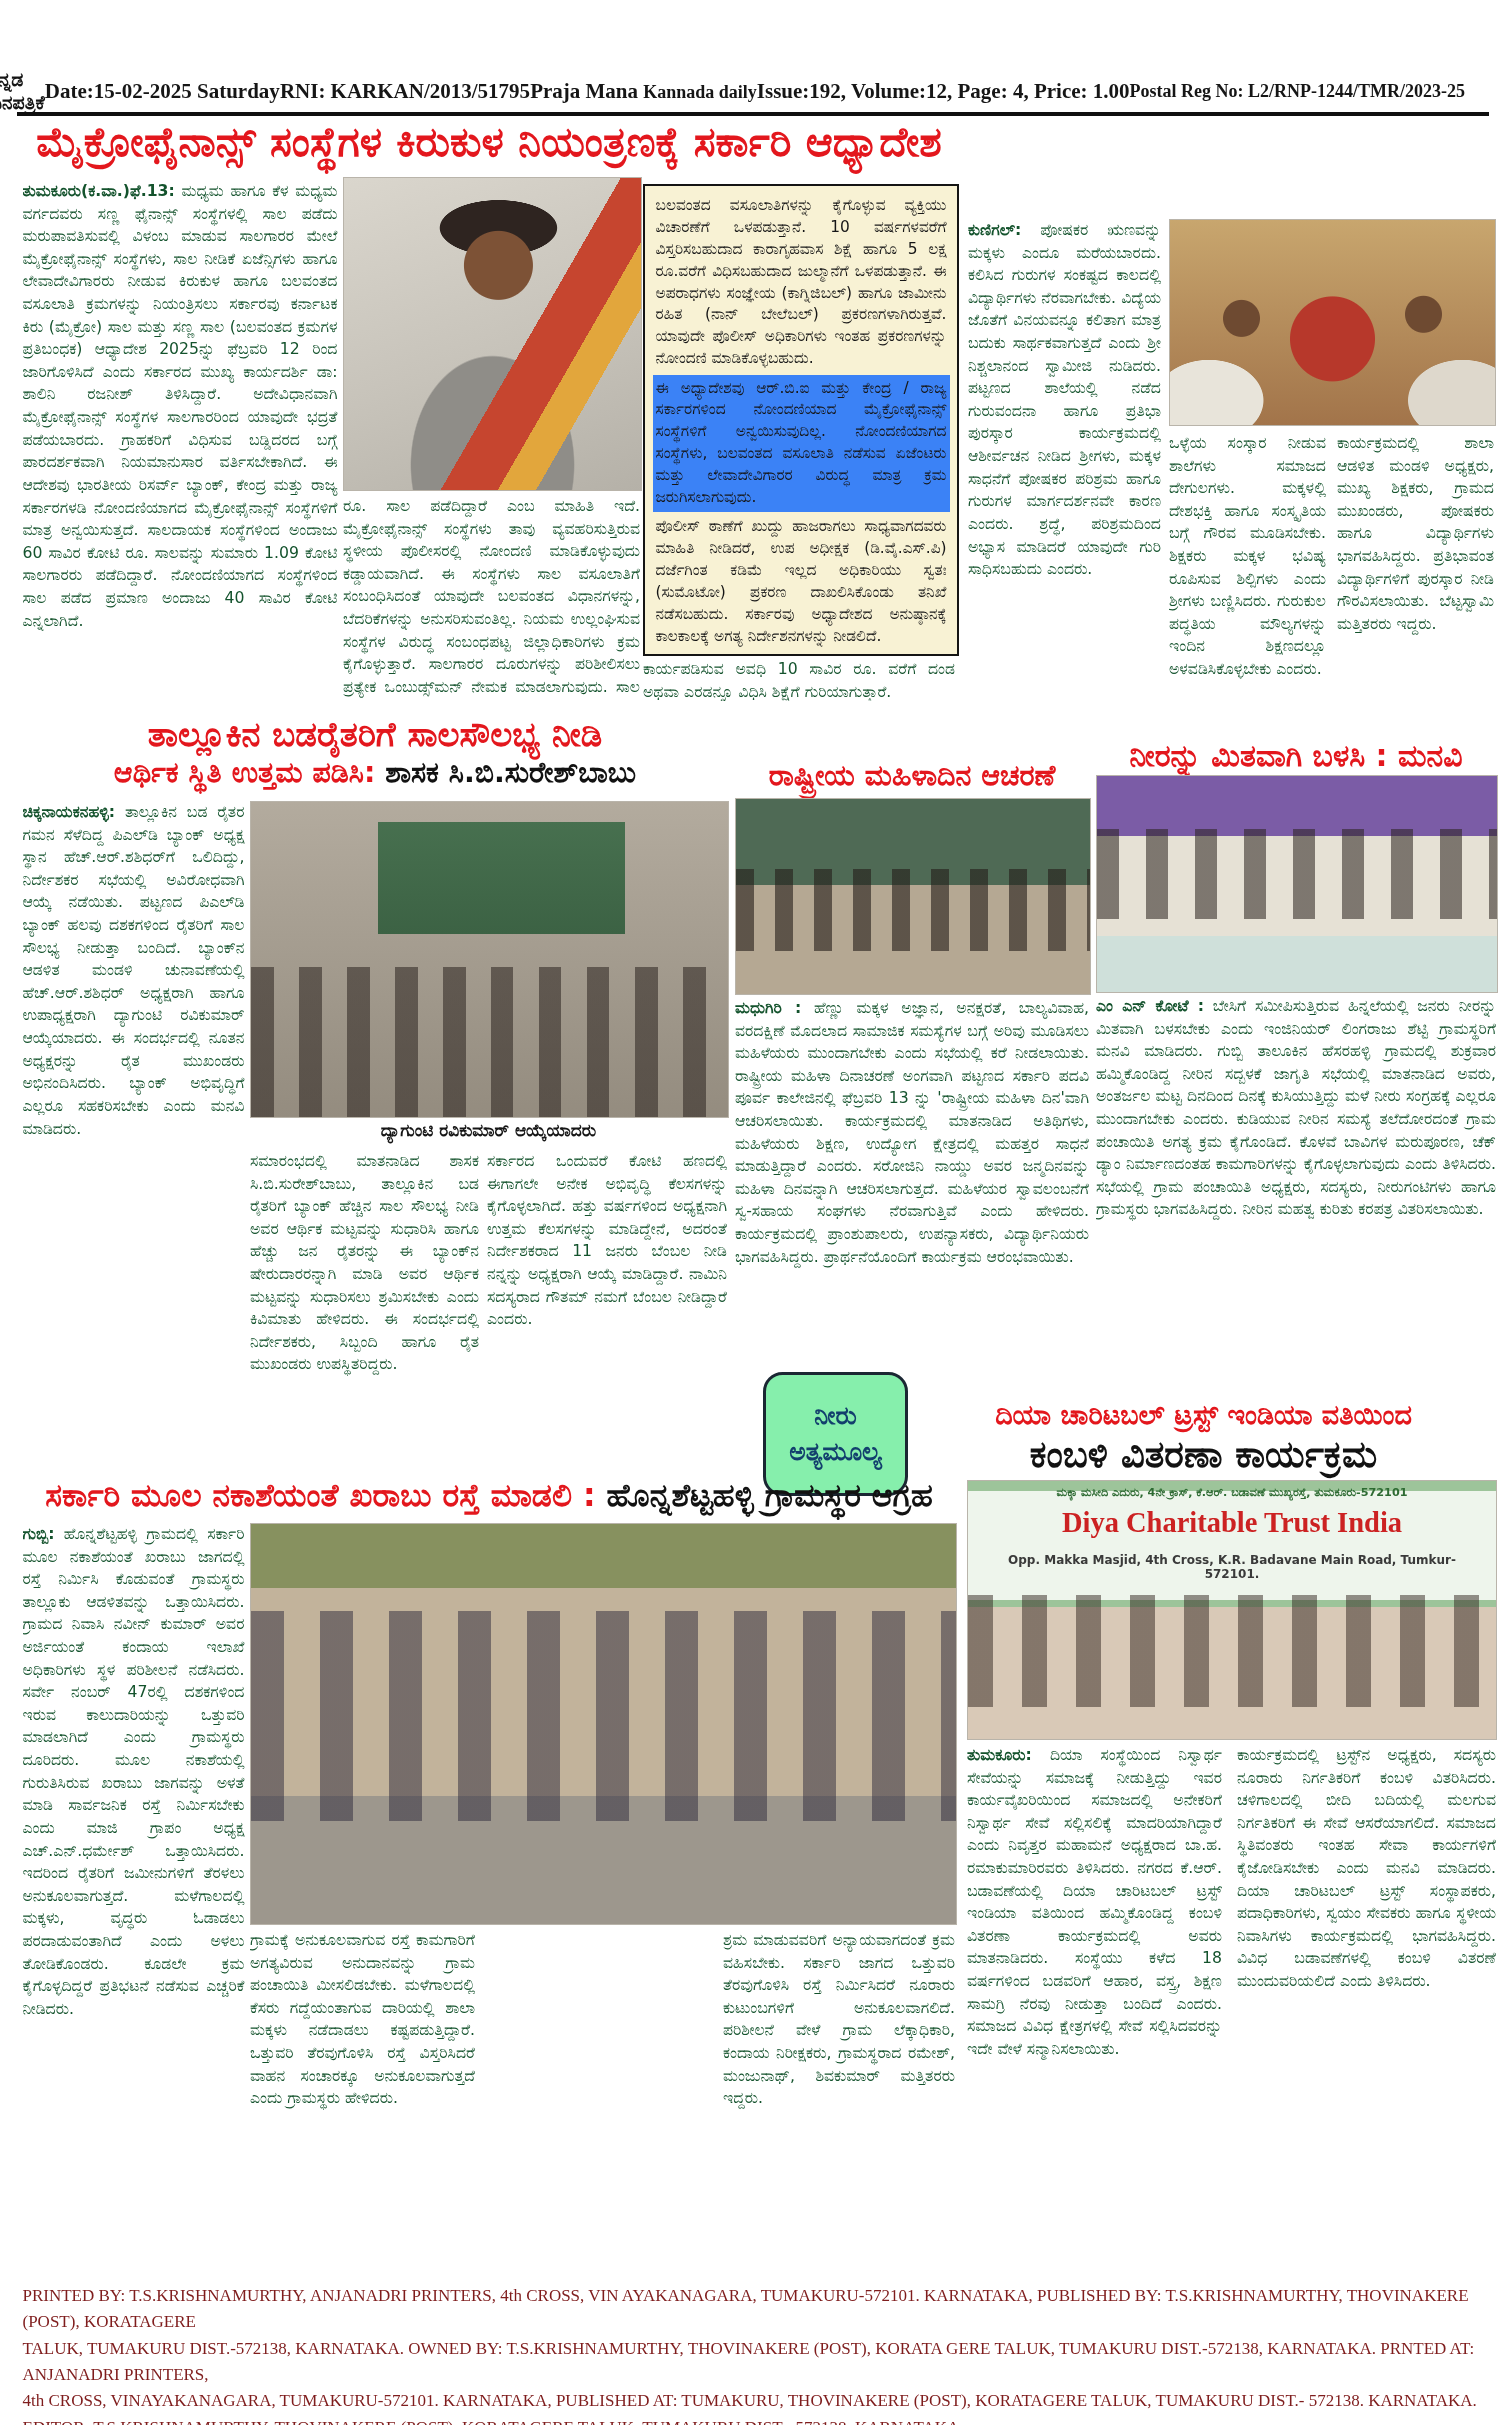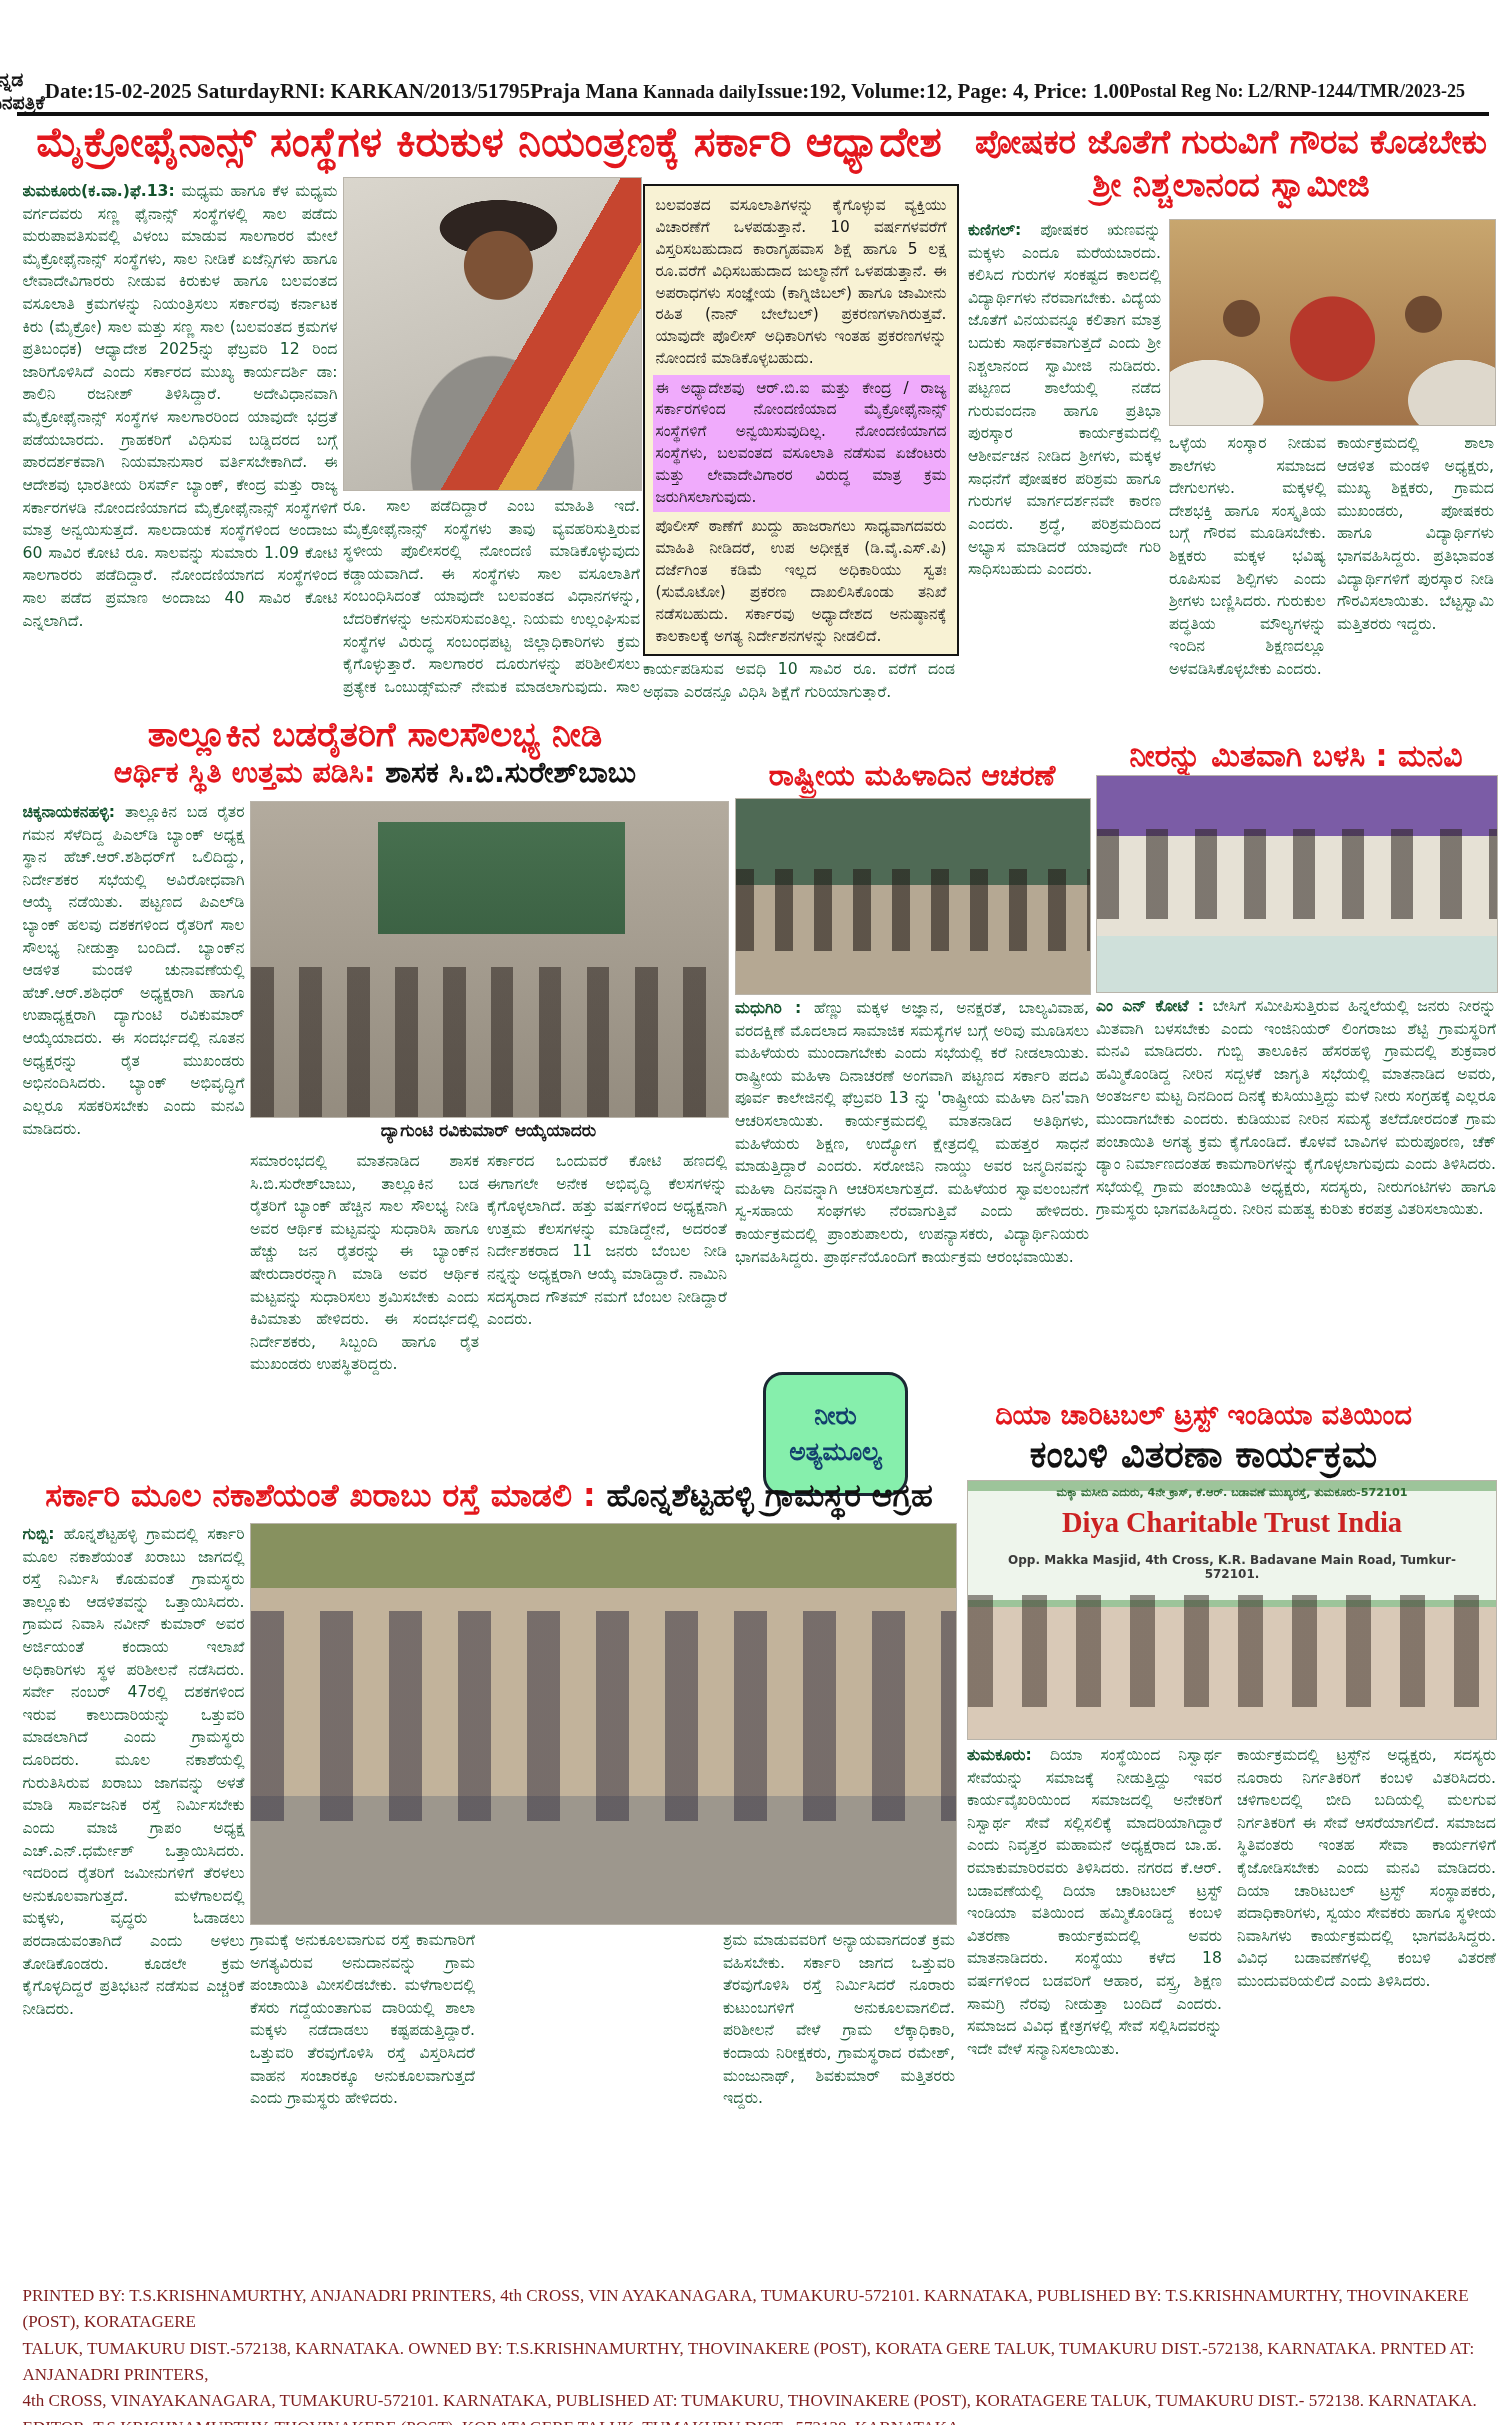--- a/index.html
+++ b/index.html
@@ -16,21 +16,21 @@
   #masthead{left:3px;top:73px;width:1462px;height:36px;display:flex;align-items:center;justify-content:flex-end;}
   .mh-kn{font-weight:bold;font-size:25.5px;display:flex;align-items:center;gap:4.5px;}
   .mh-logo{width:21px;height:21px;border-radius:50%;background:#111;display:inline-block;}
   .mh-tag{font-weight:bold;font-size:19px;}
   .mh-en{font-family:"Liberation Serif",serif;font-weight:bold;font-size:21px;white-space:nowrap;}
   .mh-en-light{font-family:"Liberation Serif",serif;font-weight:bold;font-size:18px;white-space:nowrap;}
   #mast-rule{left:16.5px;top:112px;width:1472px;height:3.7px;background:#0f0f0f;}
   
   .h-main{font-weight:bold;color:#e3171d;}
   .box-cream{background:#f8f2d4;border:2.2px solid #141414;padding:9px 10.5px;font-size:15.4px;line-height:1.42;text-align:justify;}
-  .box-hi{background:#f0abfc;display:block;margin:4.5px -3px;padding:3px 3px;}
+  .box-hi{background:#3b82f6;display:block;margin:4.5px -3px;padding:3px 3px;}
   #water-box{background:#86efac;border:3px solid #1b2733;border-radius:19.5px;display:flex;flex-direction:column;
              align-items:center;justify-content:center;font-weight:bold;color:#123f6d;font-size:25px;line-height:1.45;}
   
   .p1{background:
       linear-gradient(120deg,rgba(0,0,0,0) 58%,#c6452f 58% 70%,#e2a63c 70% 78%,rgba(0,0,0,0) 78%),
       radial-gradient(circle at 52% 28%,#7d5236 0 34px,rgba(0,0,0,0) 35px),
       radial-gradient(ellipse 97px 46px at 52% 16%,#2e2420 0 60%,rgba(0,0,0,0) 61%),
       radial-gradient(ellipse 135px 180px at 50% 92%,#8f8d88 0 60%,rgba(0,0,0,0) 61%),
       linear-gradient(160deg,#dad6cd 0%,#c7c3ba 55%,#b5b1a8 100%);}
   .p2{background:
@@ -101,21 +101,20 @@
   </div>
   <div class="photo p1" style="left:343px;top:177px;width:297px;height:312px;"></div>
   <div class="abs bodytxt" style="left:343px;top:495px;width:297px;height:207px;">ರೂ. ಸಾಲ ಪಡೆದಿದ್ದಾರೆ ಎಂಬ ಮಾಹಿತಿ ಇದೆ. ಮೈಕ್ರೋಫೈನಾನ್ಸ್ ಸಂಸ್ಥೆಗಳು ತಾವು ವ್ಯವಹರಿಸುತ್ತಿರುವ ಸ್ಥಳೀಯ ಪೊಲೀಸರಲ್ಲಿ ನೋಂದಣಿ ಮಾಡಿಕೊಳ್ಳುವುದು ಕಡ್ಡಾಯವಾಗಿದೆ. ಈ ಸಂಸ್ಥೆಗಳು ಸಾಲ ವಸೂಲಾತಿಗೆ ಸಂಬಂಧಿಸಿದಂತೆ ಯಾವುದೇ ಬಲವಂತದ ವಿಧಾನಗಳನ್ನು, ಬೆದರಿಕೆಗಳನ್ನು ಅನುಸರಿಸುವಂತಿಲ್ಲ. ನಿಯಮ ಉಲ್ಲಂಘಿಸುವ ಸಂಸ್ಥೆಗಳ ವಿರುದ್ಧ ಸಂಬಂಧಪಟ್ಟ ಜಿಲ್ಲಾಧಿಕಾರಿಗಳು ಕ್ರಮ ಕೈಗೊಳ್ಳುತ್ತಾರೆ. ಸಾಲಗಾರರ ದೂರುಗಳನ್ನು ಪರಿಶೀಲಿಸಲು ಪ್ರತ್ಯೇಕ ಒಂಬುಡ್ಸ್‌ಮನ್ ನೇಮಕ ಮಾಡಲಾಗುವುದು. ಸಾಲ ನೀಡಿಕೆ ವೇಳೆ ದಾಖಲೆಗಳನ್ನು ಸಾಲಗಾರರಿಗೆ ಕಡ್ಡಾಯವಾಗಿ ನೀಡಬೇಕು ಎಂದು ಆದೇಶದಲ್ಲಿ ತಿಳಿಸಲಾಗಿದೆ.</div>
   <div class="abs box-cream" style="left:643px;top:184px;width:291px;height:450px;">
     <span>ಬಲವಂತದ ವಸೂಲಾತಿಗಳನ್ನು ಕೈಗೊಳ್ಳುವ ವ್ಯಕ್ತಿಯು ವಿಚಾರಣೆಗೆ ಒಳಪಡುತ್ತಾನೆ. 10 ವರ್ಷಗಳವರೆಗೆ ವಿಸ್ತರಿಸಬಹುದಾದ ಕಾರಾಗೃಹವಾಸ ಶಿಕ್ಷೆ ಹಾಗೂ 5 ಲಕ್ಷ ರೂ.ವರೆಗೆ ವಿಧಿಸಬಹುದಾದ ಜುಲ್ಮಾನೆಗೆ ಒಳಪಡುತ್ತಾನೆ. ಈ ಅಪರಾಧಗಳು ಸಂಜ್ಞೇಯ (ಕಾಗ್ನಿಜಿಬಲ್) ಹಾಗೂ ಜಾಮೀನು ರಹಿತ (ನಾನ್ ಬೇಲೆಬಲ್) ಪ್ರಕರಣಗಳಾಗಿರುತ್ತವೆ. ಯಾವುದೇ ಪೊಲೀಸ್ ಅಧಿಕಾರಿಗಳು ಇಂತಹ ಪ್ರಕರಣಗಳನ್ನು ನೋಂದಣಿ ಮಾಡಿಕೊಳ್ಳಬಹುದು.</span>
     <span class="box-hi">ಈ ಅಧ್ಯಾದೇಶವು ಆರ್.ಬಿ.ಐ ಮತ್ತು ಕೇಂದ್ರ / ರಾಜ್ಯ ಸರ್ಕಾರಗಳಿಂದ ನೋಂದಣಿಯಾದ ಮೈಕ್ರೋಫೈನಾನ್ಸ್ ಸಂಸ್ಥೆಗಳಿಗೆ ಅನ್ವಯಿಸುವುದಿಲ್ಲ. ನೋಂದಣಿಯಾಗದ ಸಂಸ್ಥೆಗಳು, ಬಲವಂತದ ವಸೂಲಾತಿ ನಡೆಸುವ ಏಜೆಂಟರು ಮತ್ತು ಲೇವಾದೇವಿಗಾರರ ವಿರುದ್ಧ ಮಾತ್ರ ಕ್ರಮ ಜರುಗಿಸಲಾಗುವುದು.</span>
     <span>ಪೊಲೀಸ್ ಠಾಣೆಗೆ ಖುದ್ದು ಹಾಜರಾಗಲು ಸಾಧ್ಯವಾಗದವರು ಮಾಹಿತಿ ನೀಡಿದರೆ, ಉಪ ಅಧೀಕ್ಷಕ (ಡಿ.ವೈ.ಎಸ್.ಪಿ) ದರ್ಜೆಗಿಂತ ಕಡಿಮೆ ಇಲ್ಲದ ಅಧಿಕಾರಿಯು ಸ್ವತಃ (ಸುಮೊಟೋ) ಪ್ರಕರಣ ದಾಖಲಿಸಿಕೊಂಡು ತನಿಖೆ ನಡೆಸಬಹುದು. ಸರ್ಕಾರವು ಅಧ್ಯಾದೇಶದ ಅನುಷ್ಠಾನಕ್ಕೆ ಕಾಲಕಾಲಕ್ಕೆ ಅಗತ್ಯ ನಿರ್ದೇಶನಗಳನ್ನು ನೀಡಲಿದೆ.</span>
   </div>
   <div class="abs bodytxt" style="left:643px;top:658px;width:312px;height:43px;">ಕಾರ್ಯಪಡಿಸುವ ಅವಧಿ 10 ಸಾವಿರ ರೂ. ವರೆಗೆ ದಂಡ ಅಥವಾ ಎರಡನ್ನೂ ವಿಧಿಸಿ ಶಿಕ್ಷೆಗೆ ಗುರಿಯಾಗುತ್ತಾರೆ.</div>
 
-  <div class="abs h-main center" style="left:968px;top:121px;width:526px;height:90px;font-size:33px;line-height:1.3;">ಪೋಷಕರ ಜೊತೆಗೆ ಗುರುವಿಗೆ ಗೌರವ ಕೊಡಬೇಕು ಶ್ರೀ ನಿಶ್ಚಲಾನಂದ ಸ್ವಾಮೀಜಿ</div>
   <div class="abs bodytxt" style="left:968px;top:219px;width:193px;height:522px;">
     <span class="lead">ಕುಣಿಗಲ್:</span>
     <span>ಪೋಷಕರ ಋಣವನ್ನು ಮಕ್ಕಳು ಎಂದೂ ಮರೆಯಬಾರದು. ಕಲಿಸಿದ ಗುರುಗಳ ಸಂಕಷ್ಟದ ಕಾಲದಲ್ಲಿ ವಿದ್ಯಾರ್ಥಿಗಳು ನೆರವಾಗಬೇಕು. ವಿದ್ಯೆಯ ಜೊತೆಗೆ ವಿನಯವನ್ನೂ ಕಲಿತಾಗ ಮಾತ್ರ ಬದುಕು ಸಾರ್ಥಕವಾಗುತ್ತದೆ ಎಂದು ಶ್ರೀ ನಿಶ್ಚಲಾನಂದ ಸ್ವಾಮೀಜಿ ನುಡಿದರು. ಪಟ್ಟಣದ ಶಾಲೆಯಲ್ಲಿ ನಡೆದ ಗುರುವಂದನಾ ಹಾಗೂ ಪ್ರತಿಭಾ ಪುರಸ್ಕಾರ ಕಾರ್ಯಕ್ರಮದಲ್ಲಿ ಆಶೀರ್ವಚನ ನೀಡಿದ ಶ್ರೀಗಳು, ಮಕ್ಕಳ ಸಾಧನೆಗೆ ಪೋಷಕರ ಪರಿಶ್ರಮ ಹಾಗೂ ಗುರುಗಳ ಮಾರ್ಗದರ್ಶನವೇ ಕಾರಣ ಎಂದರು. ಶ್ರದ್ಧೆ, ಪರಿಶ್ರಮದಿಂದ ಅಭ್ಯಾಸ ಮಾಡಿದರೆ ಯಾವುದೇ ಗುರಿ ಸಾಧಿಸಬಹುದು ಎಂದರು.</span>
   </div>
   <div class="photo p2" style="left:1169px;top:219px;width:325px;height:205px;"></div>
   <div class="abs bodytxt" style="left:1169px;top:432px;width:157px;height:309px;">ಒಳ್ಳೆಯ ಸಂಸ್ಕಾರ ನೀಡುವ ಶಾಲೆಗಳು ಸಮಾಜದ ದೇಗುಲಗಳು. ಮಕ್ಕಳಲ್ಲಿ ದೇಶಭಕ್ತಿ ಹಾಗೂ ಸಂಸ್ಕೃತಿಯ ಬಗ್ಗೆ ಗೌರವ ಮೂಡಿಸಬೇಕು. ಶಿಕ್ಷಕರು ಮಕ್ಕಳ ಭವಿಷ್ಯ ರೂಪಿಸುವ ಶಿಲ್ಪಿಗಳು ಎಂದು ಶ್ರೀಗಳು ಬಣ್ಣಿಸಿದರು. ಗುರುಕುಲ ಪದ್ಧತಿಯ ಮೌಲ್ಯಗಳನ್ನು ಇಂದಿನ ಶಿಕ್ಷಣದಲ್ಲೂ ಅಳವಡಿಸಿಕೊಳ್ಳಬೇಕು ಎಂದರು.</div>
   <div class="abs bodytxt" style="left:1337px;top:432px;width:157px;height:309px;">ಕಾರ್ಯಕ್ರಮದಲ್ಲಿ ಶಾಲಾ ಆಡಳಿತ ಮಂಡಳಿ ಅಧ್ಯಕ್ಷರು, ಮುಖ್ಯ ಶಿಕ್ಷಕರು, ಗ್ರಾಮದ ಮುಖಂಡರು, ಪೋಷಕರು ಹಾಗೂ ವಿದ್ಯಾರ್ಥಿಗಳು ಭಾಗವಹಿಸಿದ್ದರು. ಪ್ರತಿಭಾವಂತ ವಿದ್ಯಾರ್ಥಿಗಳಿಗೆ ಪುರಸ್ಕಾರ ನೀಡಿ ಗೌರವಿಸಲಾಯಿತು. ಬೆಟ್ಟಸ್ವಾಮಿ ಮತ್ತಿತರರು ಇದ್ದರು.</div>
 
   <div class="abs h-main center" style="left:22.5px;top:714px;width:705px;height:40px;font-size:34px;">ತಾಲ್ಲೂಕಿನ ಬಡರೈತರಿಗೆ ಸಾಲಸೌಲಭ್ಯ ನೀಡಿ</div>
   <div class="abs center" style="left:22.5px;top:756px;width:705px;height:39px;font-size:28.5px;font-weight:bold;">

